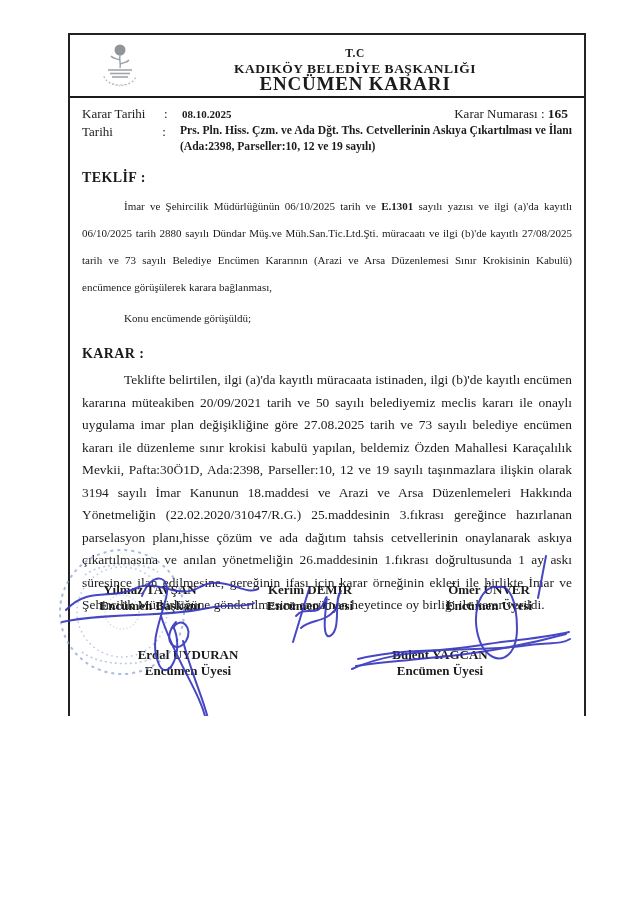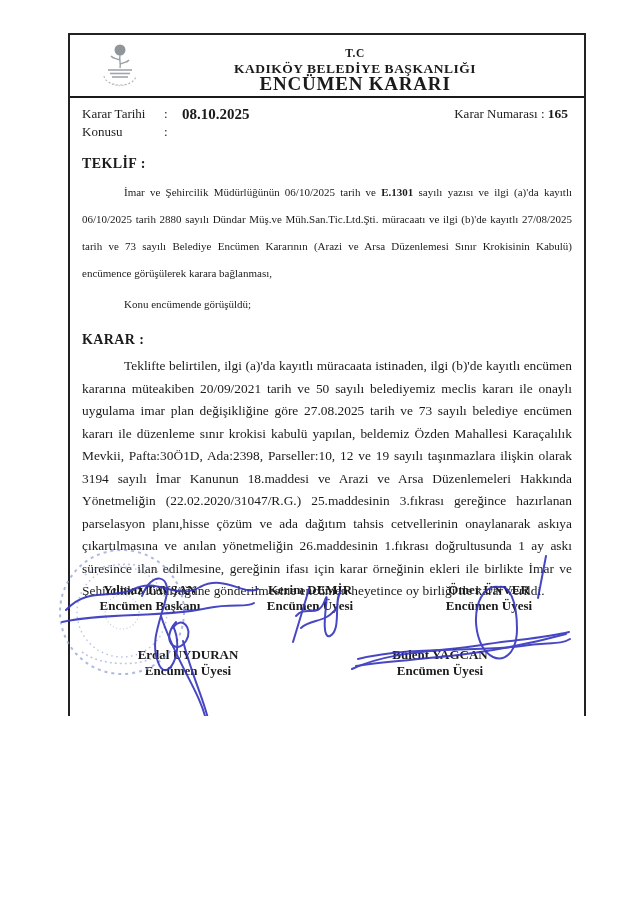--- a/index.html
+++ b/index.html
@@ -33,21 +33,21 @@
     text-align:center;font-weight:bold;line-height:15px;
   }
   .title-tc{font-size:11.5px;letter-spacing:.5px;}
   .title-org{font-size:13.5px;letter-spacing:.5px;}
   .title-doc{font-size:19px;letter-spacing:.8px;}
   
   .meta{padding:7px 12px 0 12px;font-size:13px;}
   .meta-row{display:flex;align-items:flex-start;line-height:18px;}
   .meta-label{display:inline-block;width:82px;}
   .meta-colon{display:inline-block;width:10px;}
-  .meta-date{font-weight:bold;font-size:15px;margin-left:8px;}
+  .meta-date{font-weight:bold;font-size:11px;margin-left:8px;}
   .meta-right{margin-left:auto;padding-right:4px;white-space:nowrap;}
   .meta-number{font-weight:bold;font-size:13.5px;}
   .subject{font-weight:bold;font-size:11.6px;margin-left:8px;line-height:16px;}
   .subject-line1{white-space:nowrap;}
   
   .body{padding:0 12px;}
   .section-heading{
     font-weight:bold;font-size:14px;letter-spacing:.4px;
   }
   .h-teklif{margin-top:15px;}
@@ -118,22 +118,26 @@
         <span class="meta-label">Karar Tarihi</span>
         <span class="meta-colon">:</span>
         <span class="meta-date">08.10.2025</span>
         <span class="meta-right">
           <span>Karar Numarası</span>
           <span>:</span>
           <span class="meta-number">165</span>
         </span>
       </div>
       <div class="meta-row">
-        <span class="meta-label">Konusu</span>
+        <span class="meta-label">Tarihi</span>
         <span class="meta-colon">:</span>
+        <span class="subject">
+          <div class="subject-line1">Prs. Pln. Hiss. Çzm. ve Ada Dğt. Ths. Cetvellerinin Askıya Çıkartılması ve İlanı</div>
+          <div class="subject-line2">(Ada:2398, Parseller:10, 12 ve 19 sayılı)</div>
+        </span>
       </div>
     </div>
 
     <div class="body">
       <div class="section-heading h-teklif">TEKLİF :</div>
       <p class="para para-teklif"><span>İmar ve Şehircilik Müdürlüğünün 06/10/2025 tarih ve </span><b>E.1301</b><span> sayılı yazısı ve ilgi (a)'da kayıtlı 06/10/2025 tarih 2880 sayılı Dündar Müş.ve Müh.San.Tic.Ltd.Şti. müracaatı ve ilgi (b)'de kayıtlı 27/08/2025 tarih ve 73 sayılı Belediye Encümen Kararının (Arazi ve Arsa Düzenlemesi Sınır Krokisinin Kabulü) encümence görüşülerek karara bağlanması,</span></p>
       <p class="para para-short">Konu encümende görüşüldü;</p>
 
       <div class="section-heading h-karar">KARAR :</div>
       <p class="para para-karar">Teklifte belirtilen, ilgi (a)'da kayıtlı müracaata istinaden, ilgi (b)'de kayıtlı encümen kararına müteakiben 20/09/2021 tarih ve 50 sayılı belediyemiz meclis kararı ile onaylı uygulama imar plan değişikliğine göre 27.08.2025 tarih ve 73 sayılı belediye encümen kararı ile düzenleme sınır krokisi kabulü yapılan, beldemiz Özden Mahallesi Karaçalılık Mevkii, Pafta:30Ö1D, Ada:2398, Parseller:10, 12 ve 19 sayılı taşınmazlara ilişkin olarak 3194 sayılı İmar Kanunun 18.maddesi ve Arazi ve Arsa Düzenlemeleri Hakkında Yönetmeliğin (22.02.2020/31047/R.G.) 25.maddesinin 3.fıkrası gereğince hazırlanan parselasyon planı,hisse çözüm ve ada dağıtım tahsis cetvellerinin onaylanarak askıya çıkartılmasına ve anılan yönetmeliğin 26.maddesinin 1.fıkrası doğrultusunda 1 ay askı süresince ilan edilmesine, gereğinin ifası için karar örneğinin ekleri ile birlikte İmar ve Şehircilik Müdürlüğüne gönderilmesine encümen heyetince oy birliği ile karar verildi.</p>

